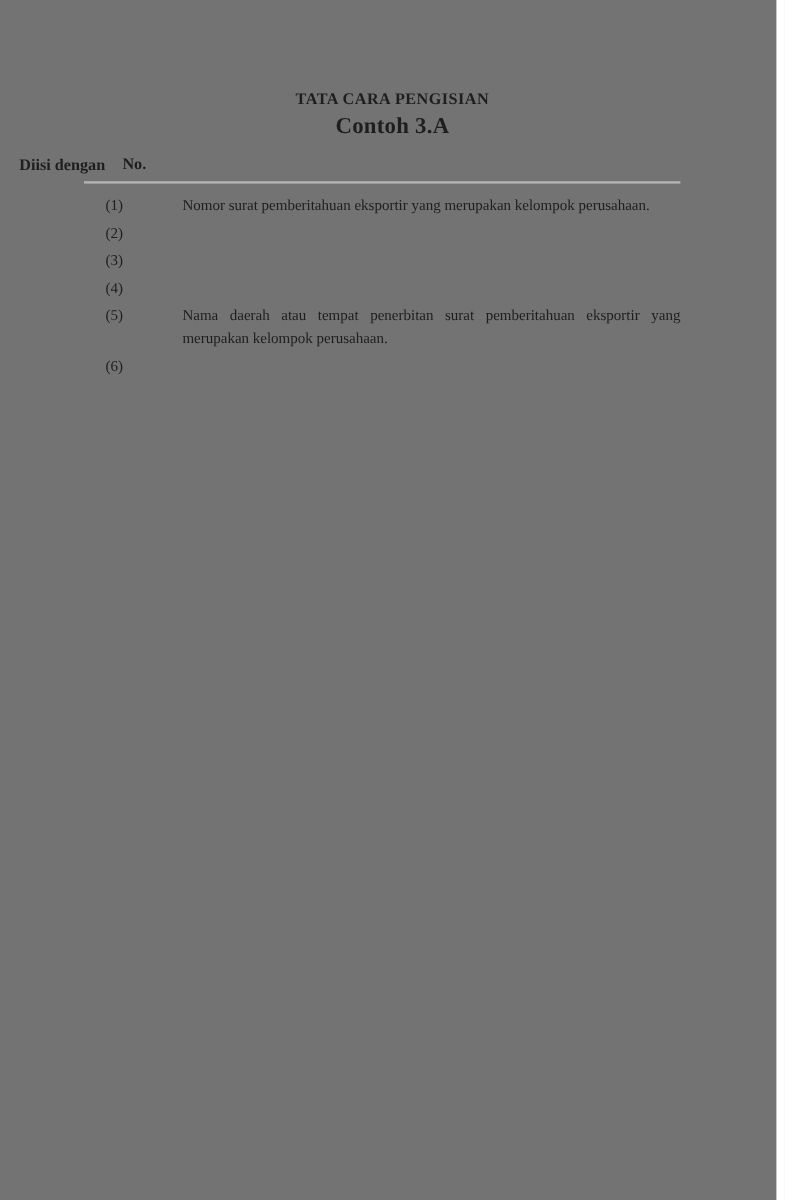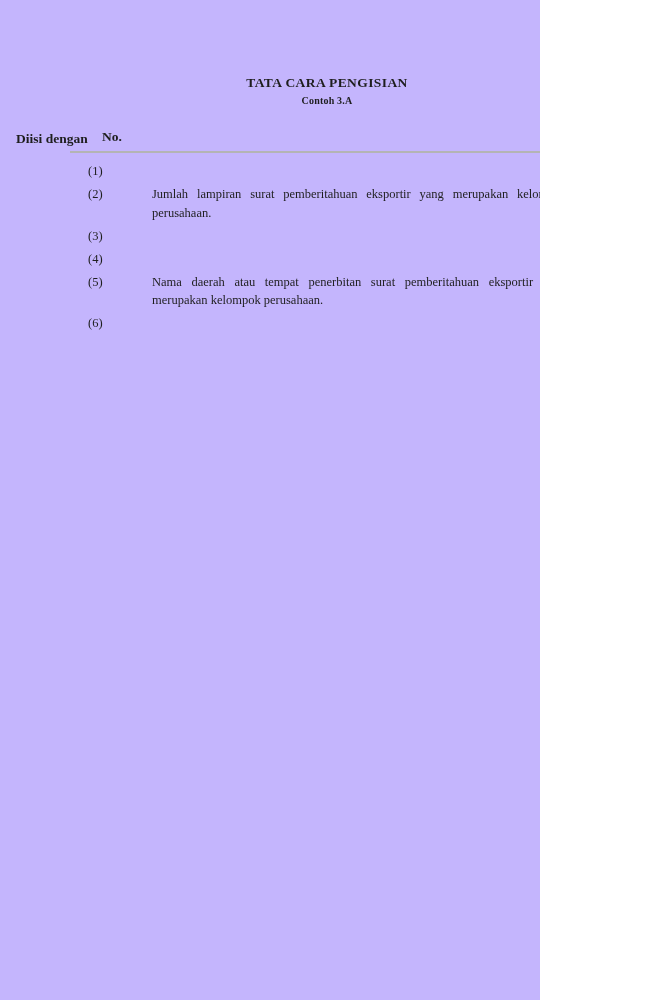--- a/index.html
+++ b/index.html
@@ -1,20 +1,20 @@
 <!DOCTYPE html>
 <html><head>
 <meta charset="utf-8">
 <style>
   html, body { margin: 0; padding: 0; background: #ffffff; }
   .page {
     position: relative;
-    width: 540px;
+    width: 647px;
     height: 1000px;
-    background: #c4b5fd;
+    background: #737373;
     font-family: "Liberation Serif", "DejaVu Serif", serif;
     color: #1e1e1e;
     overflow: hidden;
   }
   .doc-title {
     position: absolute;
     top: 75px;
     left: 0;
     width: 654px;
     text-align: center;
@@ -22,21 +22,21 @@
     font-size: 13.5px;
     letter-spacing: 0.4px;
   }
   .doc-subtitle {
     position: absolute;
     top: 95px;
     left: 0;
     width: 654px;
     text-align: center;
     font-weight: bold;
-    font-size: 10px;
+    font-size: 19px;
     letter-spacing: 0.2px;
   }
   .header-row {
     position: absolute;
     top: 129px;
     left: 16px;
     width: 654px;
     height: 18px;
   }
   .no-header {
@@ -102,25 +102,25 @@
     <div class="desc-header-wrap">
       <span class="desc-header">Diisi dengan</span>
     </div>
   </div>
 
   <div class="rule"></div>
 
   <div class="rows" id="rows">
   <div class="row">
     <span class="row-no">(1)</span>
+    <p class="row-text"><span>Nomor surat pemberitahuan eksportir yang merupakan kelompok perusahaan.</span></p>
   </div>
 
   <div class="row">
     <span class="row-no">(2)</span>
-    <p class="row-text"><span>Jumlah lampiran surat pemberitahuan eksportir yang merupakan kelompok perusahaan.</span></p>
   </div>
 
   <div class="row">
     <span class="row-no">(3)</span>
   </div>
 
   <div class="row">
     <span class="row-no">(4)</span>
   </div>
 

